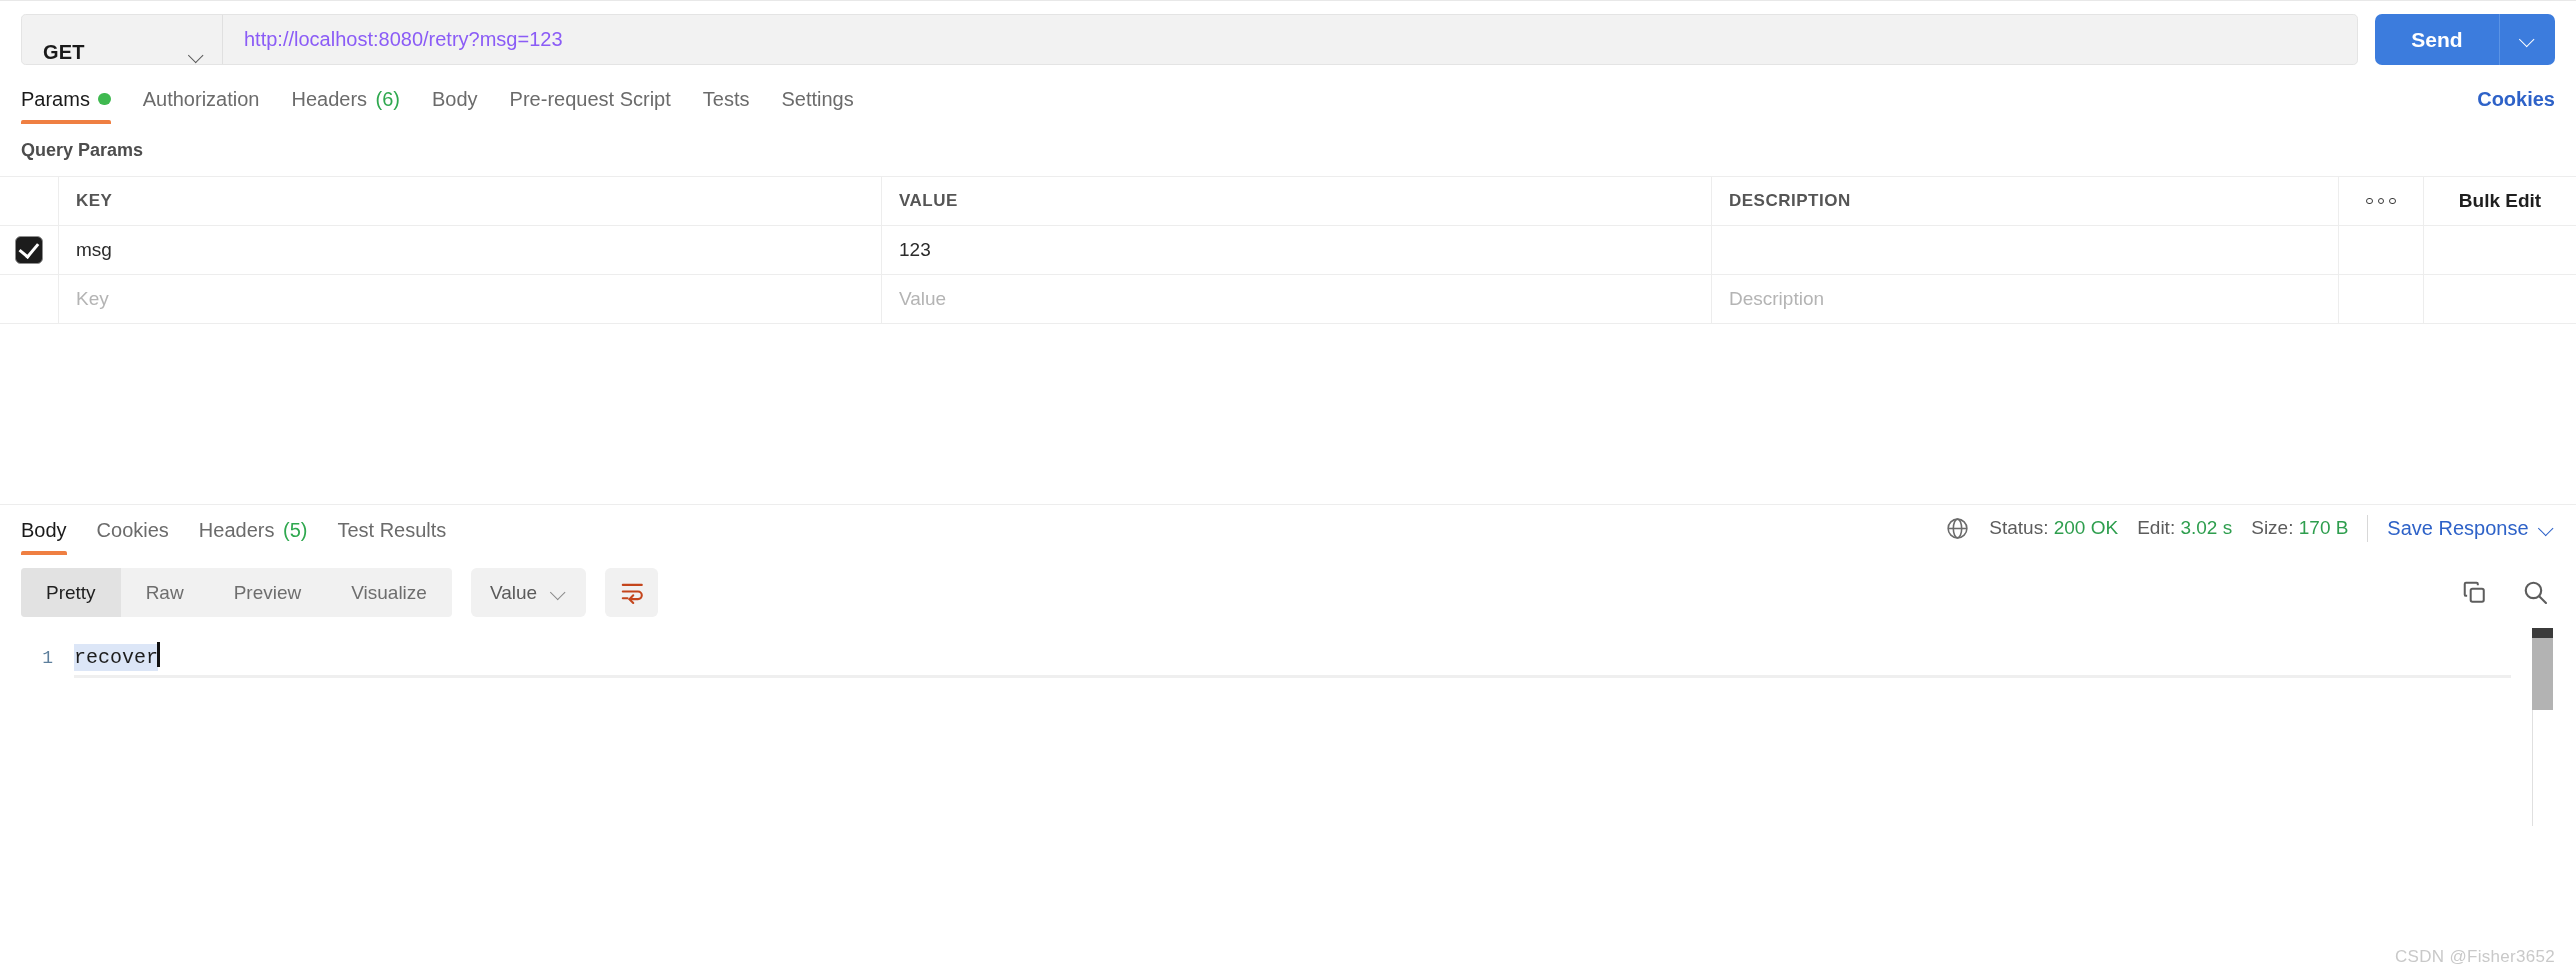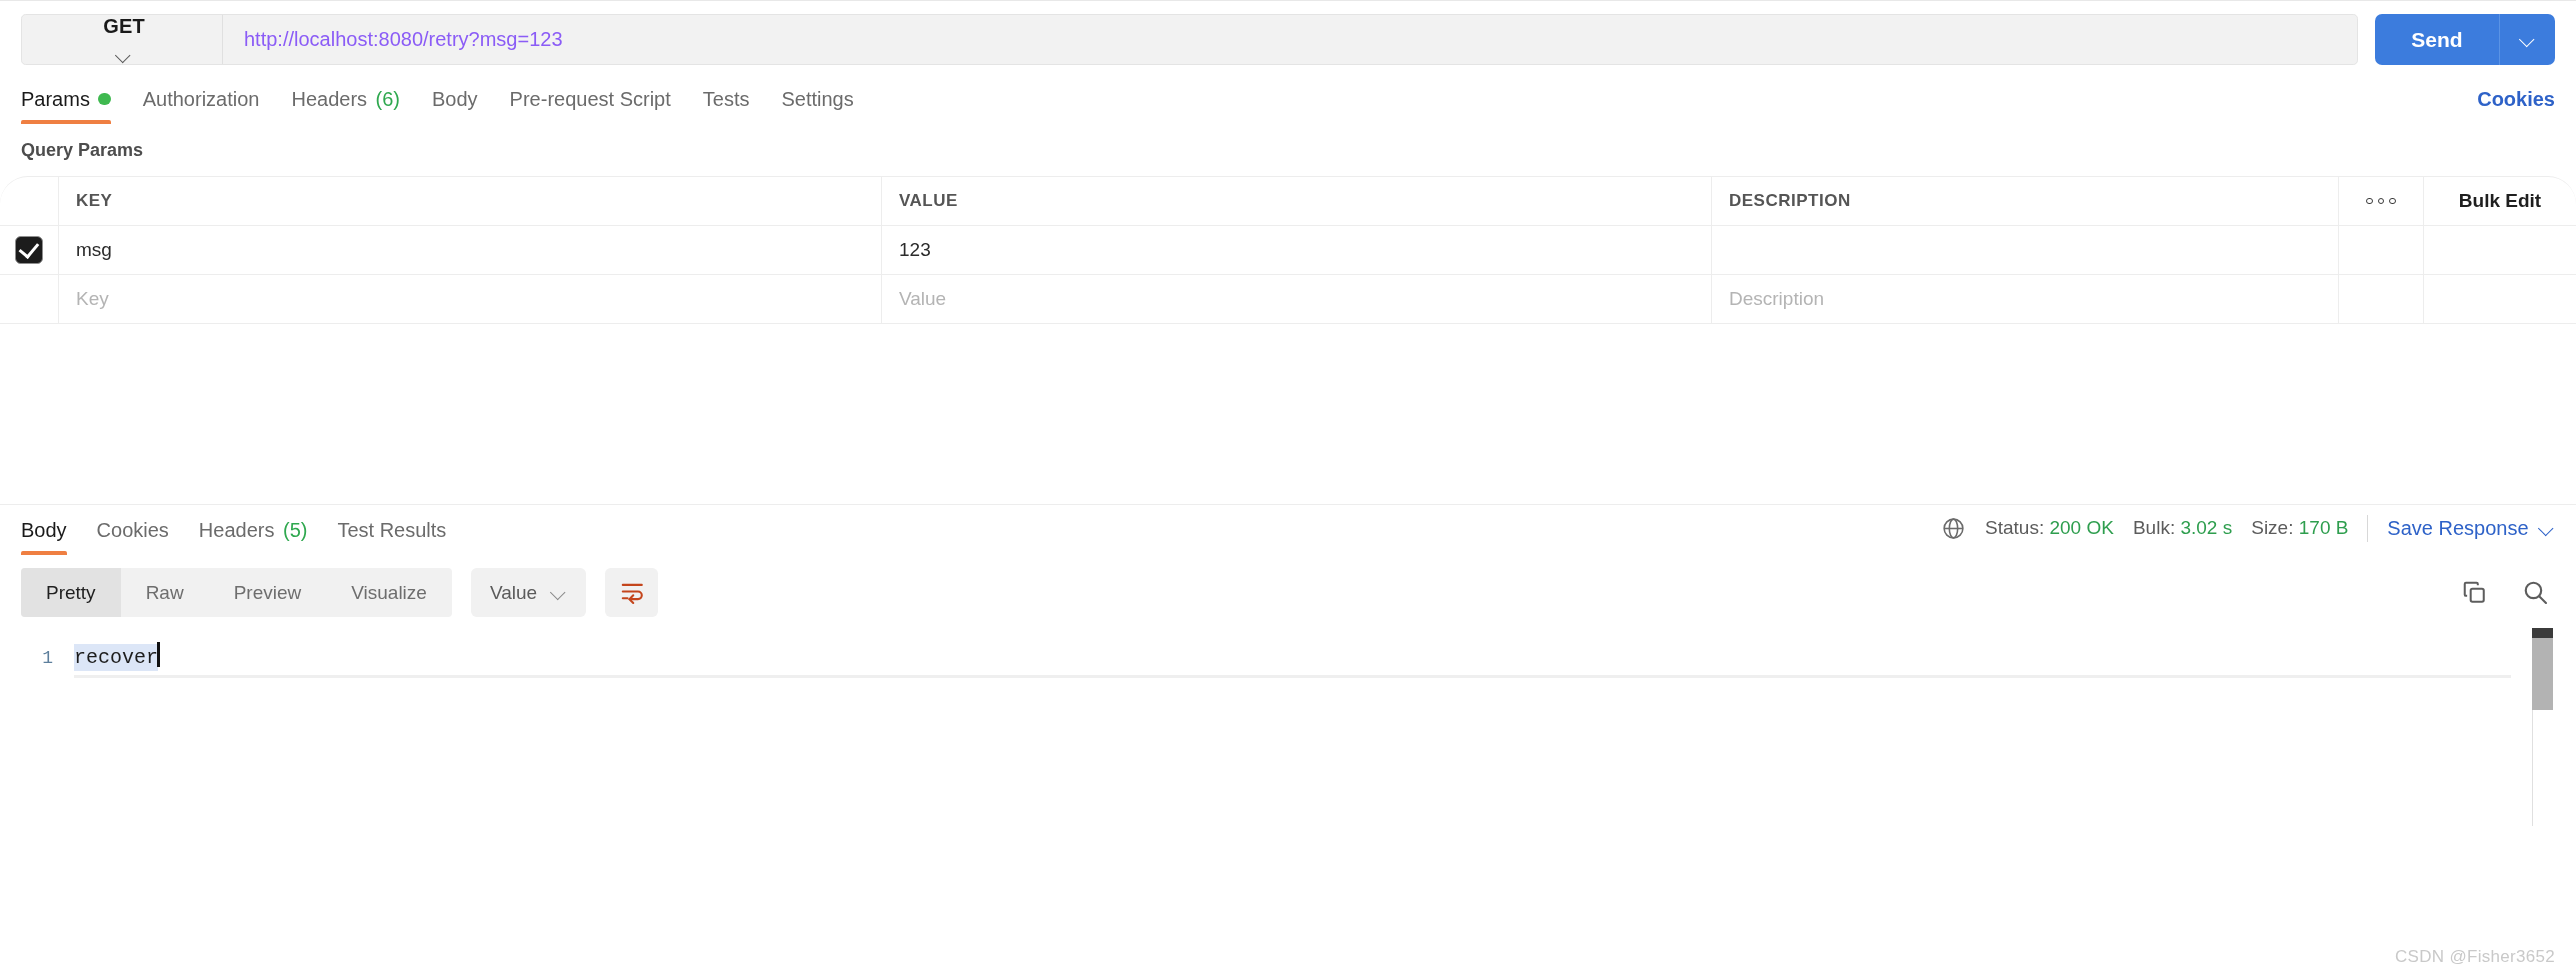--- a/index.html
+++ b/index.html
@@ -25,26 +25,25 @@
     align-items: stretch;
     height: 51px;
     background: #f2f2f2;
     border: 0.9px solid #e4e4e4;
     border-radius: 4.7px;
     overflow: hidden;
   }
   .method-select {
     width: 201px;
     display: flex;
-    align-items: center;
+    align-items: flex-end;
     justify-content: space-between;
     padding: 0 17px 0 21px;
     border-right: 0.9px solid #e0e0e0;
     cursor: pointer;
-    flex-direction: column;
   }
   .method-label {
     font-size: 20px;
     font-weight: 700;
     color: #1a1a1a;
     letter-spacing: 0.2px;
   }
   .chev {
     width: 17px; height: 17px;
     display: inline-block;
@@ -139,21 +138,21 @@
     padding-bottom: 13.3px;
   }
 
   
   .qp-title {
     padding: 16px 21px 15px 21px;
     font-size: 18px;
     font-weight: 700;
     color: #4d4d4d;
   }
-  .ptable { width: 100%; border-top: 0.9px solid #ededed; border-radius: 28px; }
+  .ptable { width: 100%; border-top: 0.9px solid #ededed; }
   .prow {
     display: flex;
     border-bottom: 0.9px solid #ededed;
     min-height: 49px;
   }
   .prow.head { min-height: 49px; }
   .pcell {
     display: flex; align-items: center;
     border-right: 0.9px solid #ededed;
     padding: 0 17px;
@@ -443,21 +442,21 @@
     <svg class="globe" viewBox="0 0 24 24" fill="none" stroke="#6b6b6b" stroke-width="1.5">
       <circle cx="12" cy="12" r="9"></circle>
       <ellipse cx="12" cy="12" rx="4" ry="9"></ellipse>
       <line x1="3" y1="12" x2="21" y2="12"></line>
     </svg>
     <span class="meta-item">
       <span>Status:</span>
       <b>200 OK</b>
     </span>
     <span class="meta-item">
-      <span>Bulk:</span>
+      <span>Edit:</span>
       <b>3.02 s</b>
     </span>
     <span class="meta-item">
       <span>Size:</span>
       <b>170 B</b>
     </span>
     <span class="vsep"></span>
     <span class="save-resp">
       <span>Save Response</span>
       <span class="chev blue"></span>

